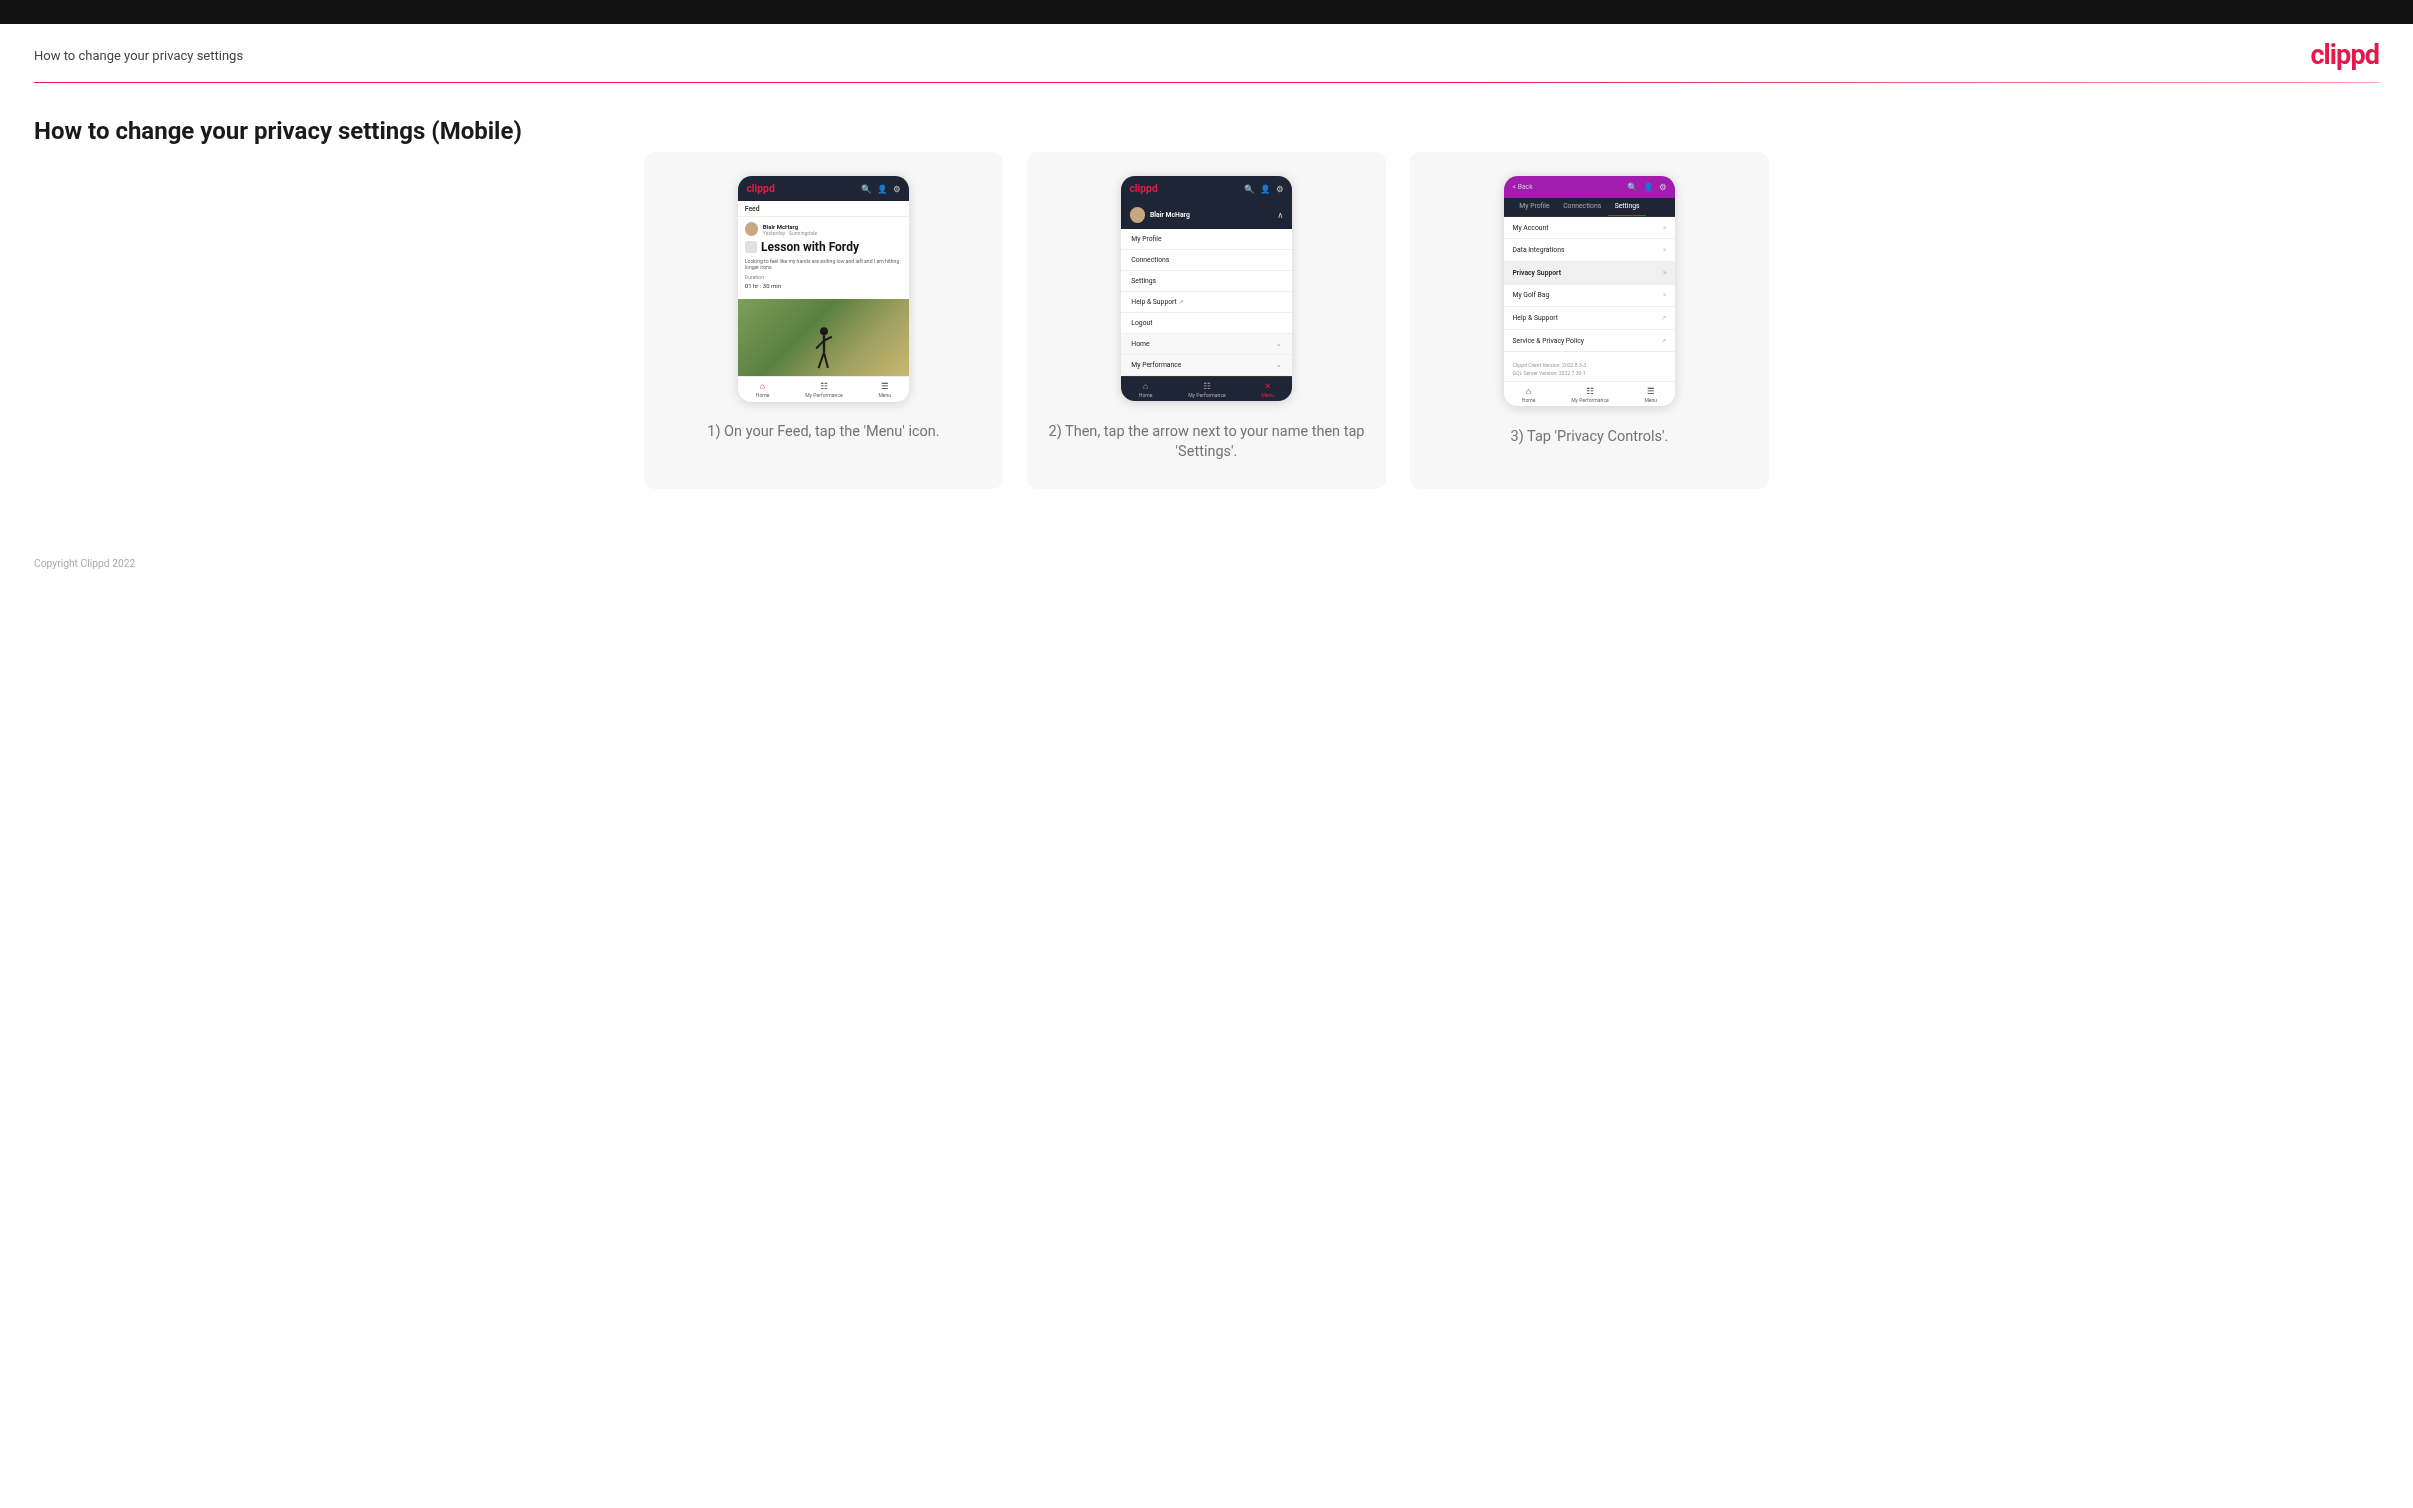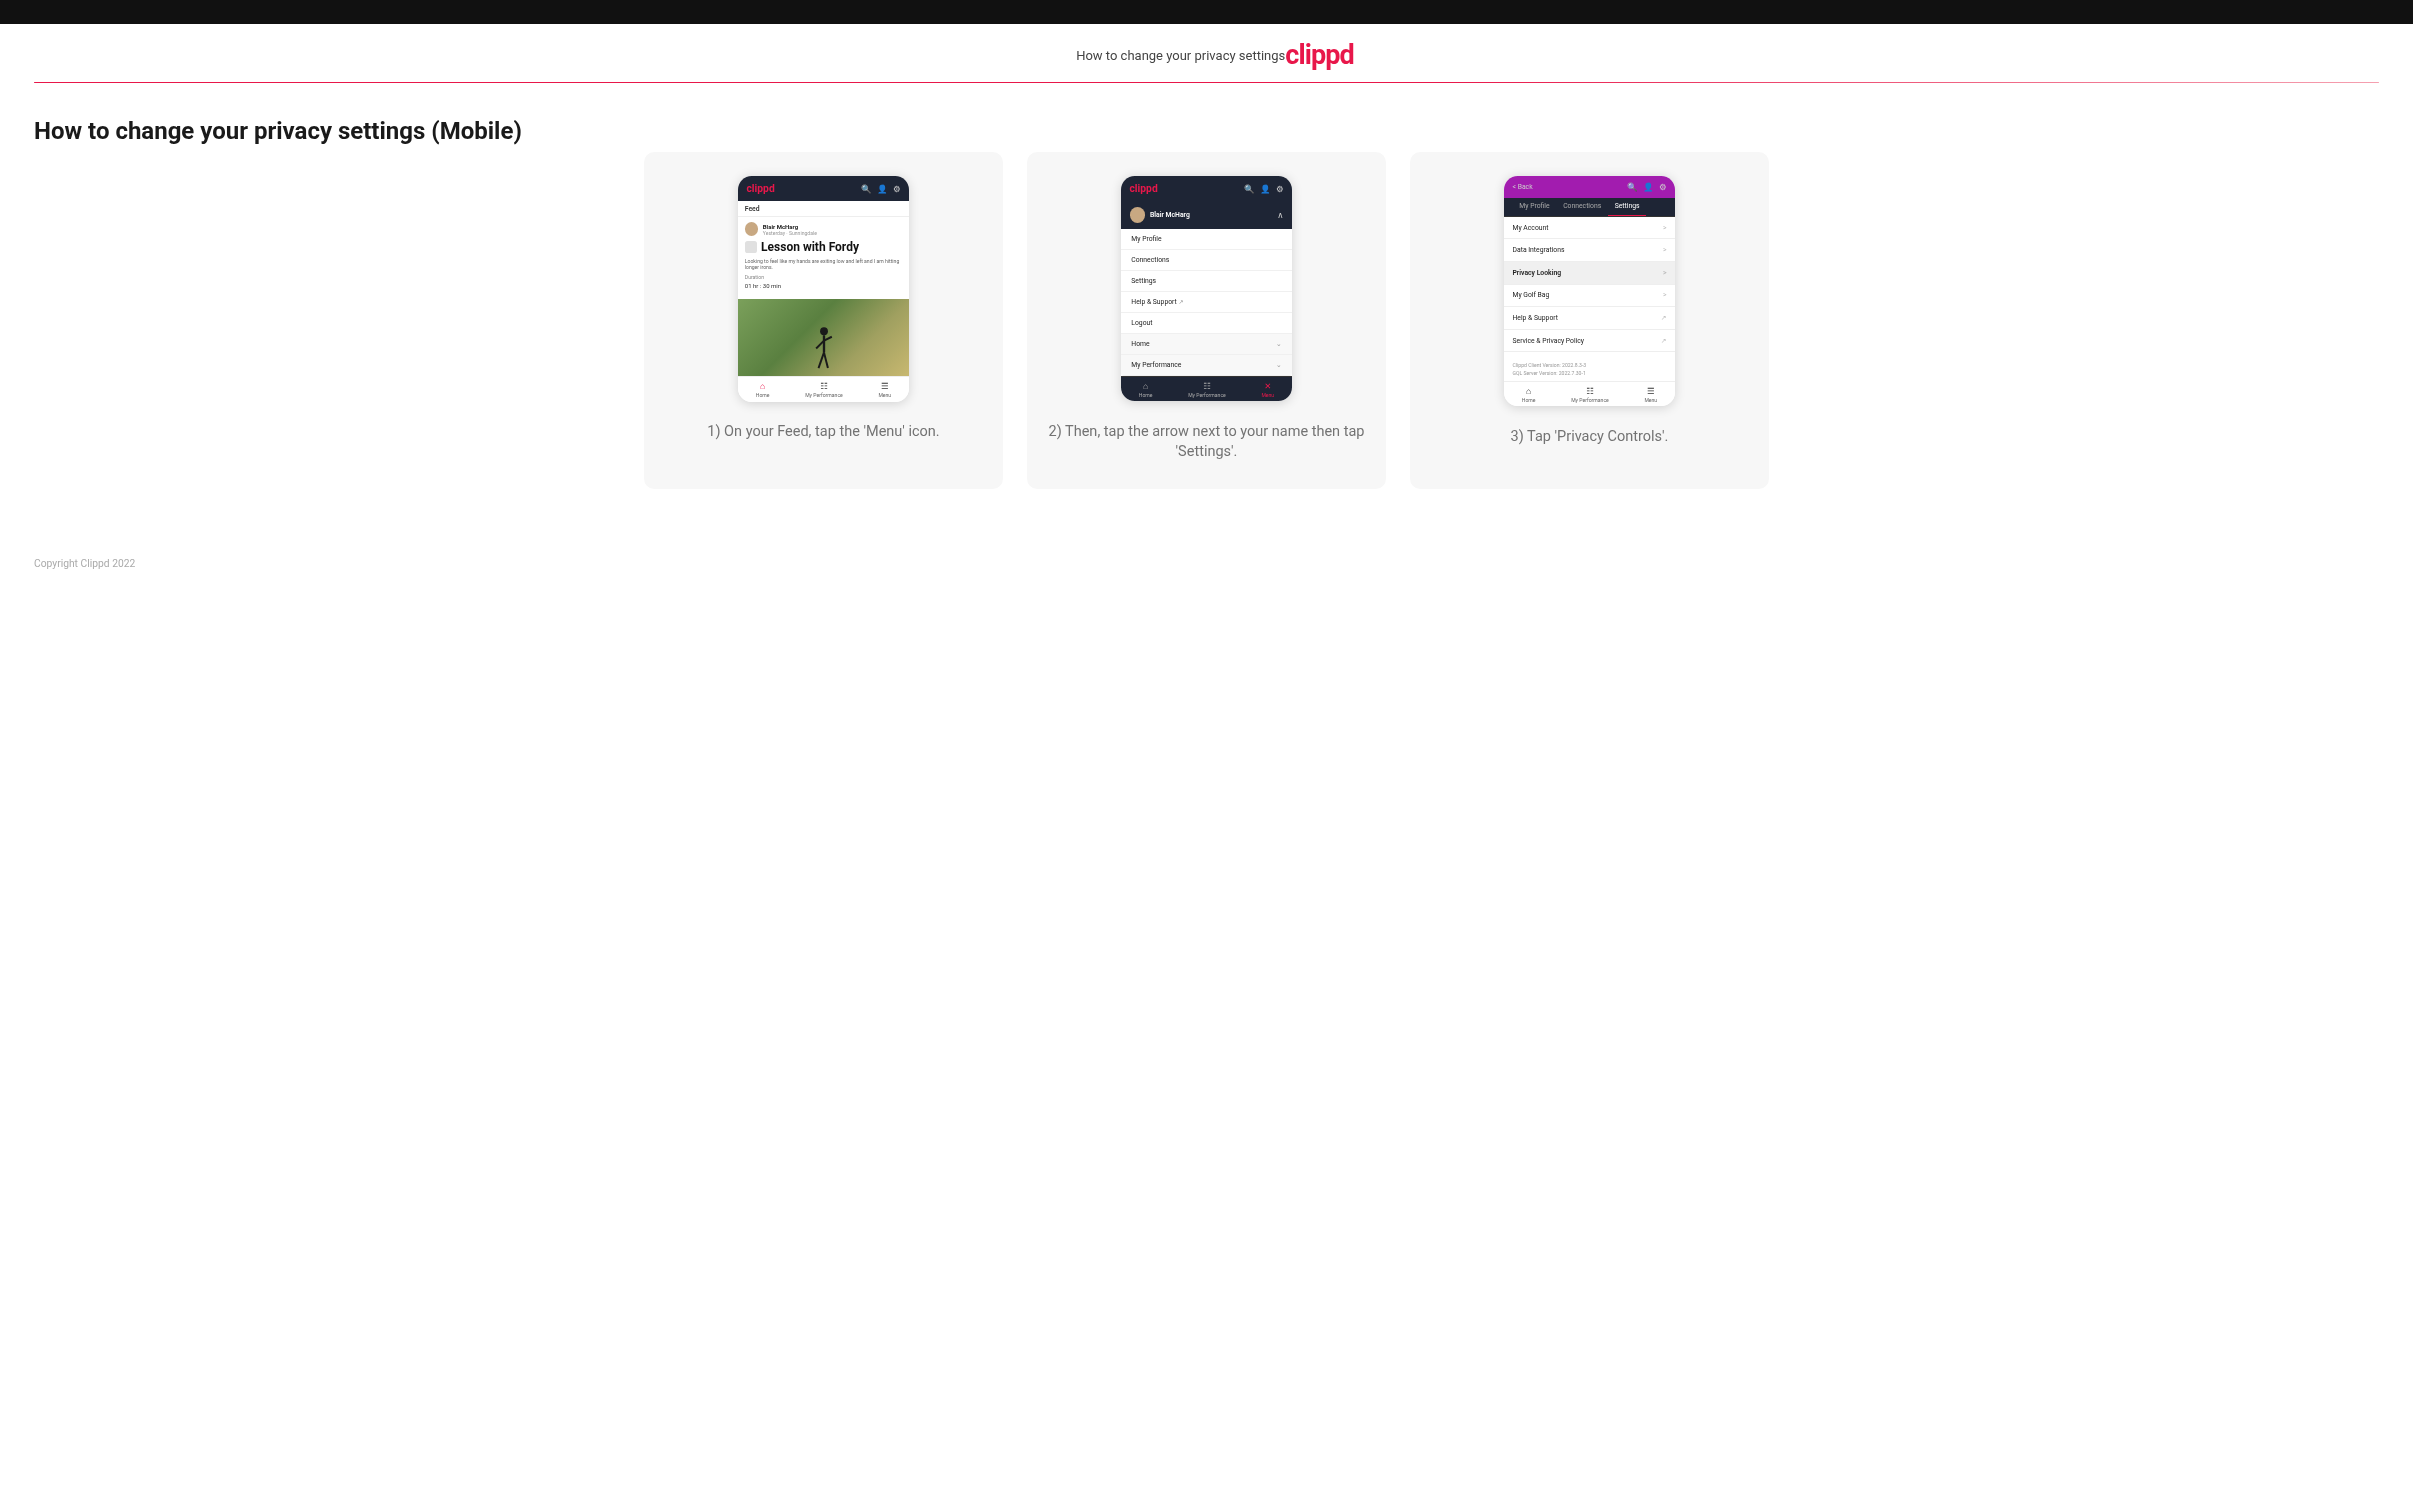--- a/index.html
+++ b/index.html
@@ -14,23 +14,22 @@
     .top-bar {
       background: #111;
       height: 24px;
       width: 100%;
     }
 
     
     .header {
       display: flex;
       align-items: center;
-      justify-content: center;
+      justify-content: space-between;
       padding: 15.4px 34px 10.3px 34px;
-      margin-left: 17px;
     }
     .header-title {
       font-size: 13px;
       color: #444;
     }
     .logo {
       font-size: 27px;
       font-weight: 700;
       color: #e8174a;
       letter-spacing: -0.9px;
@@ -525,21 +524,21 @@
         <div class="settings-list">
           <div class="settings-list-item">
             <span>My Account</span>
             <span class="settings-chevron">&gt;</span>
           </div>
           <div class="settings-list-item">
             <span>Data Integrations</span>
             <span class="settings-chevron">&gt;</span>
           </div>
           <div class="settings-list-item active">
-            <span>Privacy Looking</span>
+            <span>Privacy Support</span>
             <span class="settings-chevron">&gt;</span>
           </div>
           <div class="settings-list-item">
             <span>My Golf Bag</span>
             <span class="settings-chevron">&gt;</span>
           </div>
           <div class="settings-list-item">
             <span>Help &amp; Support</span>
             <span class="settings-chevron">↗</span>
           </div>

